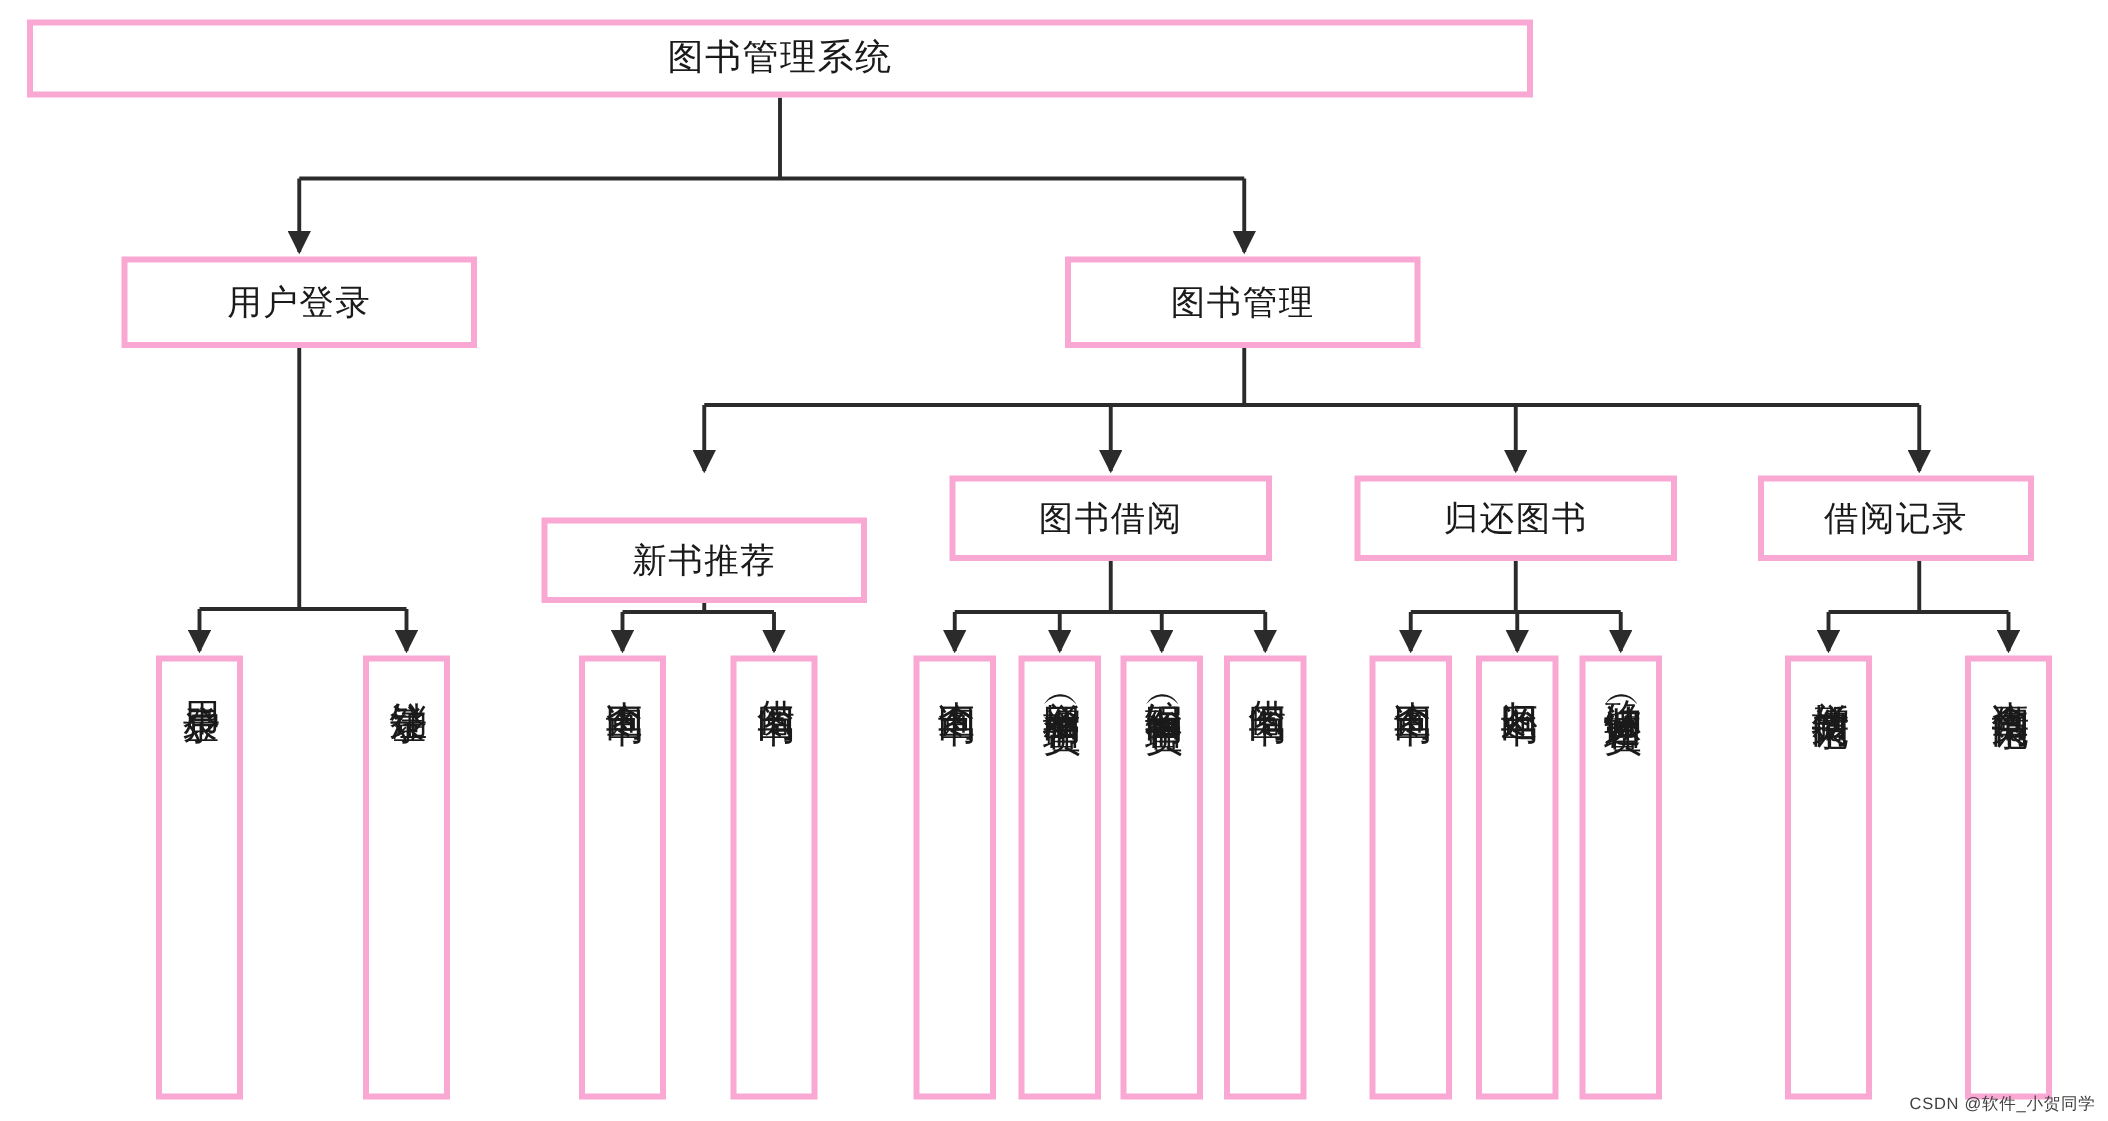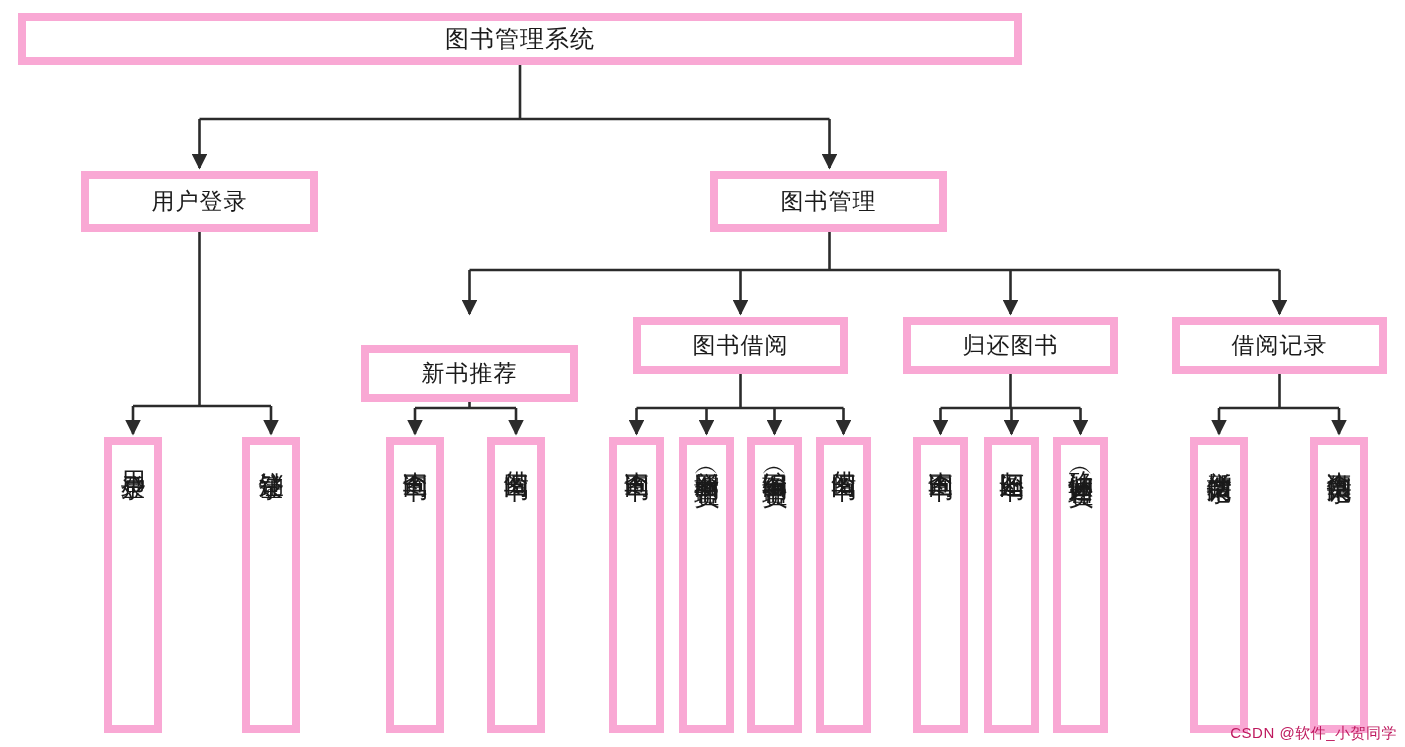--- a/index.html
+++ b/index.html
@@ -23,21 +23,21 @@
     left: 0;
     top: 0;
     width: 1405px;
     height: 747px;
     pointer-events: none;
   }
   .node {
     position: absolute;
     box-sizing: border-box;
     background: #ffffff;
-    border: 8px solid #f9a8d4;
+    border: 4px solid #f9a8d4;
     display: flex;
     align-items: center;
     justify-content: center;
     color: #1a1a1a;
     z-index: 2;
   }
   .node.h {
     
   }
   .node.h .label {
@@ -60,22 +60,22 @@
     letter-spacing: 2px;
     white-space: nowrap;
   }
   .node.root .label {
     font-size: 24px;
   }
   .watermark {
     position: absolute;
     right: 8px;
     bottom: 4px;
-    font-size: 15px;
-    color: #be185d;
+    font-size: 11px;
+    color: #404040;
     letter-spacing: 0.5px;
     z-index: 3;
     white-space: nowrap;
   }
 </style>
 </head>
 <body>
 
 <div id="canvas">
 
@@ -135,21 +135,21 @@
 
   <div class="node h" style="left: 361px; top: 317px; width: 217px; height: 57px; margin-top: 28px;">
     <span class="label">新书推荐</span>
   </div>
   <div class="node h" style="left: 633px; top: 317px; width: 215px; height: 57px; justify-content: center;">
     <span class="label">图书借阅</span>
   </div>
   <div class="node h" style="left: 903px; top: 317px; width: 215px; height: 57px;">
     <span class="label">归还图书</span>
   </div>
-  <div class="node h" style="left: 1172px; top: 317px; width: 215px; height: 57px;">
+  <div class="node h" style="left: 1172px; top: 317px; width: 184px; height: 57px;">
     <span class="label">借阅记录</span>
   </div>
 
   <div class="node v" style="left: 104px; top: 437px; width: 58px; height: 296px;">
     <span class="label">用户登录</span>
   </div>
   <div class="node v" style="left: 242px; top: 437px; width: 58px; height: 296px;">
     <span class="label">注销登录</span>
   </div>
 

